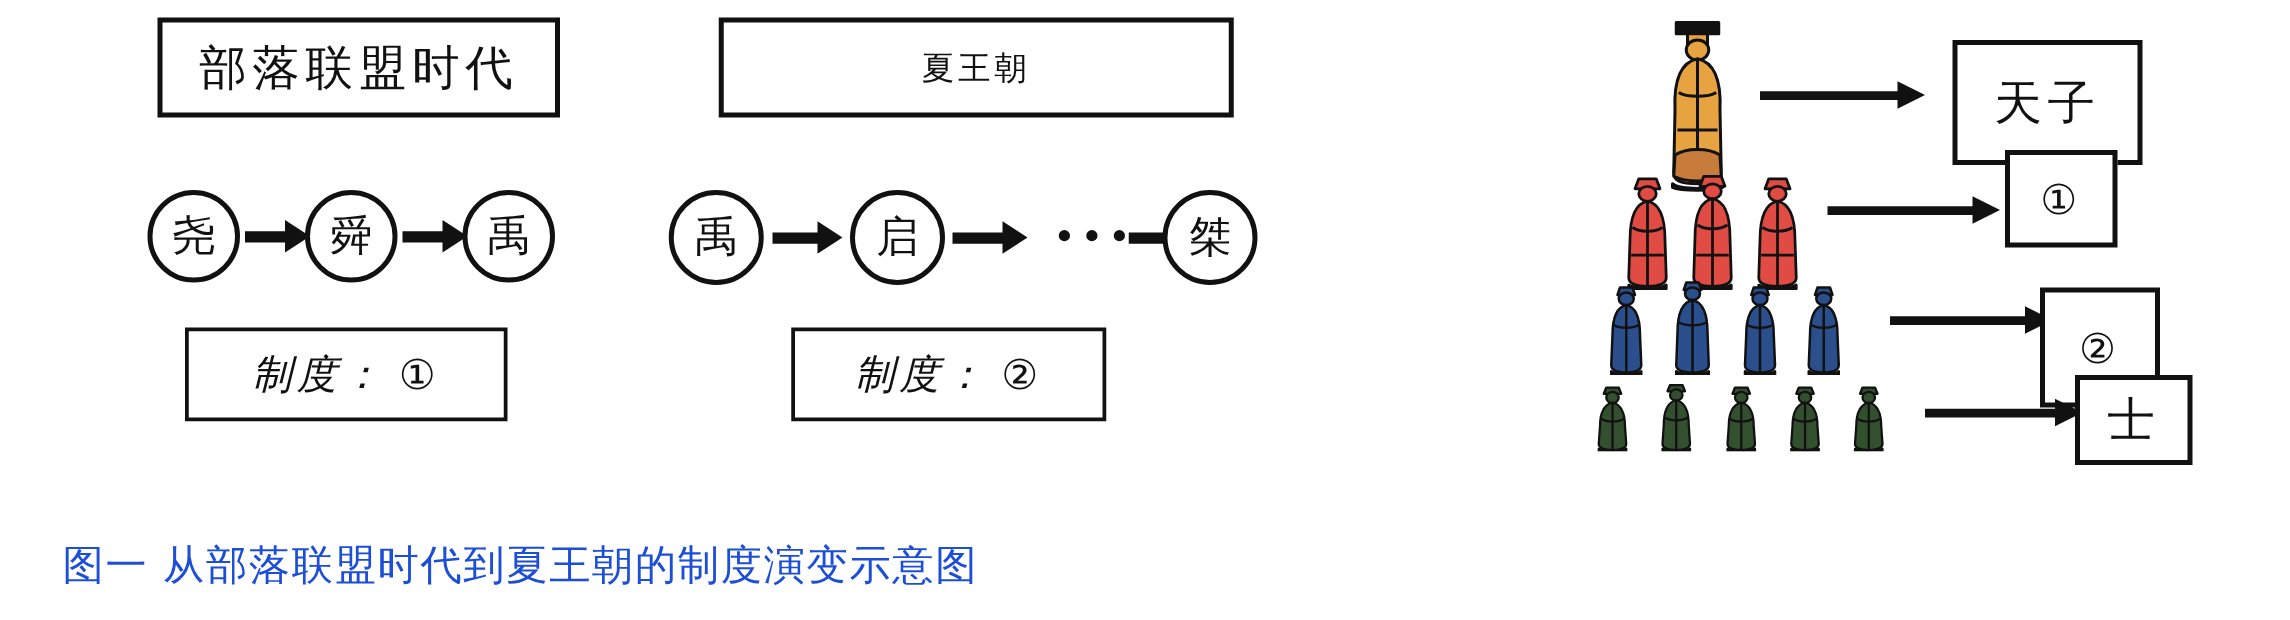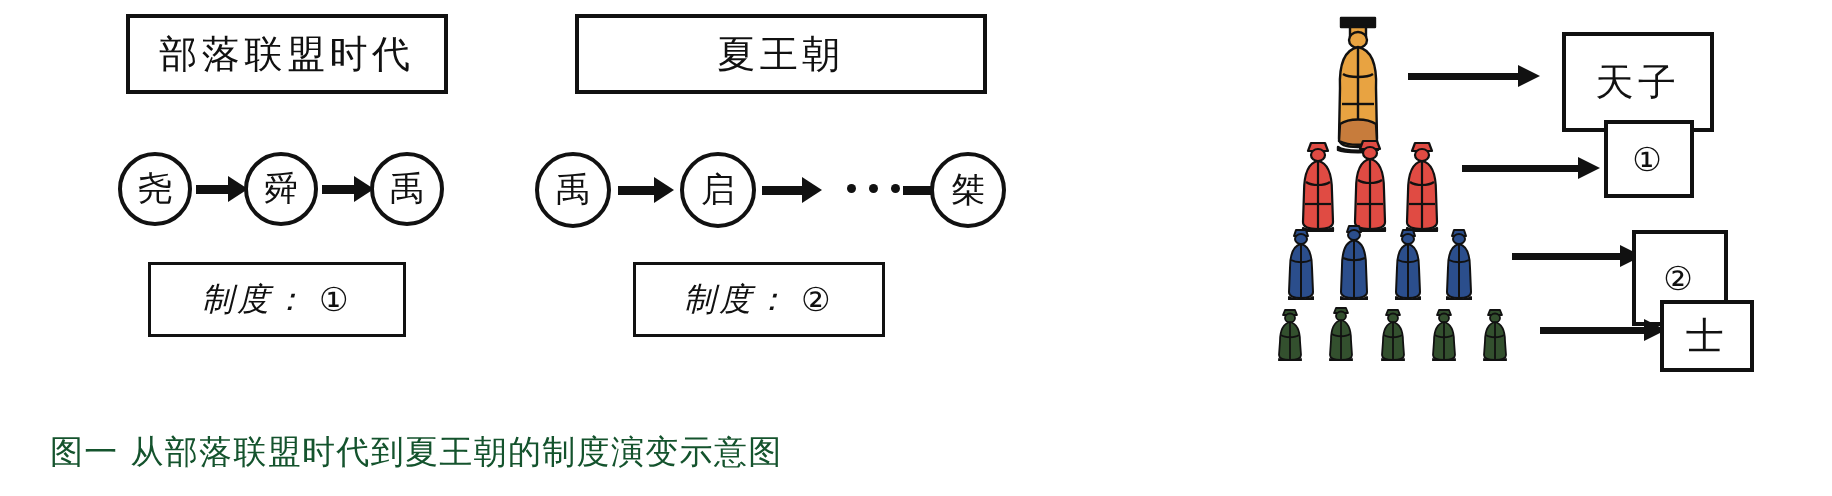--- a/index.html
+++ b/index.html
@@ -61,21 +61,21 @@
   }
 
   
   .dots{position:absolute;display:flex;gap:13px;align-items:center;}
   .dots i{display:block;width:9px;height:9px;border-radius:50%;background:#111;}
 
   
   .caption{
     position:absolute;
     font-size:33px;
-    color:#14532d;
+    color:#1d4ed8;
     white-space:nowrap;
     letter-spacing:.04em;
   }
 
   
   .circled{font-size:33px;}
 
   
   .person{position:absolute;}
   .person svg{display:block;}
@@ -109,21 +109,21 @@
 
   <div class="circ" style="left:370px;top:152px;width:74px;height:74px;">
     <span>禹</span>
   </div>
 
   <div class="rect thin" style="left:148px;top:262px;width:258px;height:75px;font-size:32px;">
     <span>制度：</span>
     <span class="circled" style="margin-left:10px;">①</span>
   </div>
 
-  <div class="rect" style="left:575px;top:14px;width:412px;height:80px;font-size:38px;">
+  <div class="rect" style="left:575px;top:14px;width:412px;height:80px;font-size:26px;">
     <span>夏王朝</span>
   </div>
 
   <div class="circ" style="left:535px;top:152px;width:76px;height:76px;">
     <span>禹</span>
   </div>
 
   <div class="arrow" style="left:618px;top:190px;width:58px;">
     <span class="shaft" style="width:38px;"></span>
       <span class="head" style="left:36px;"></span>

